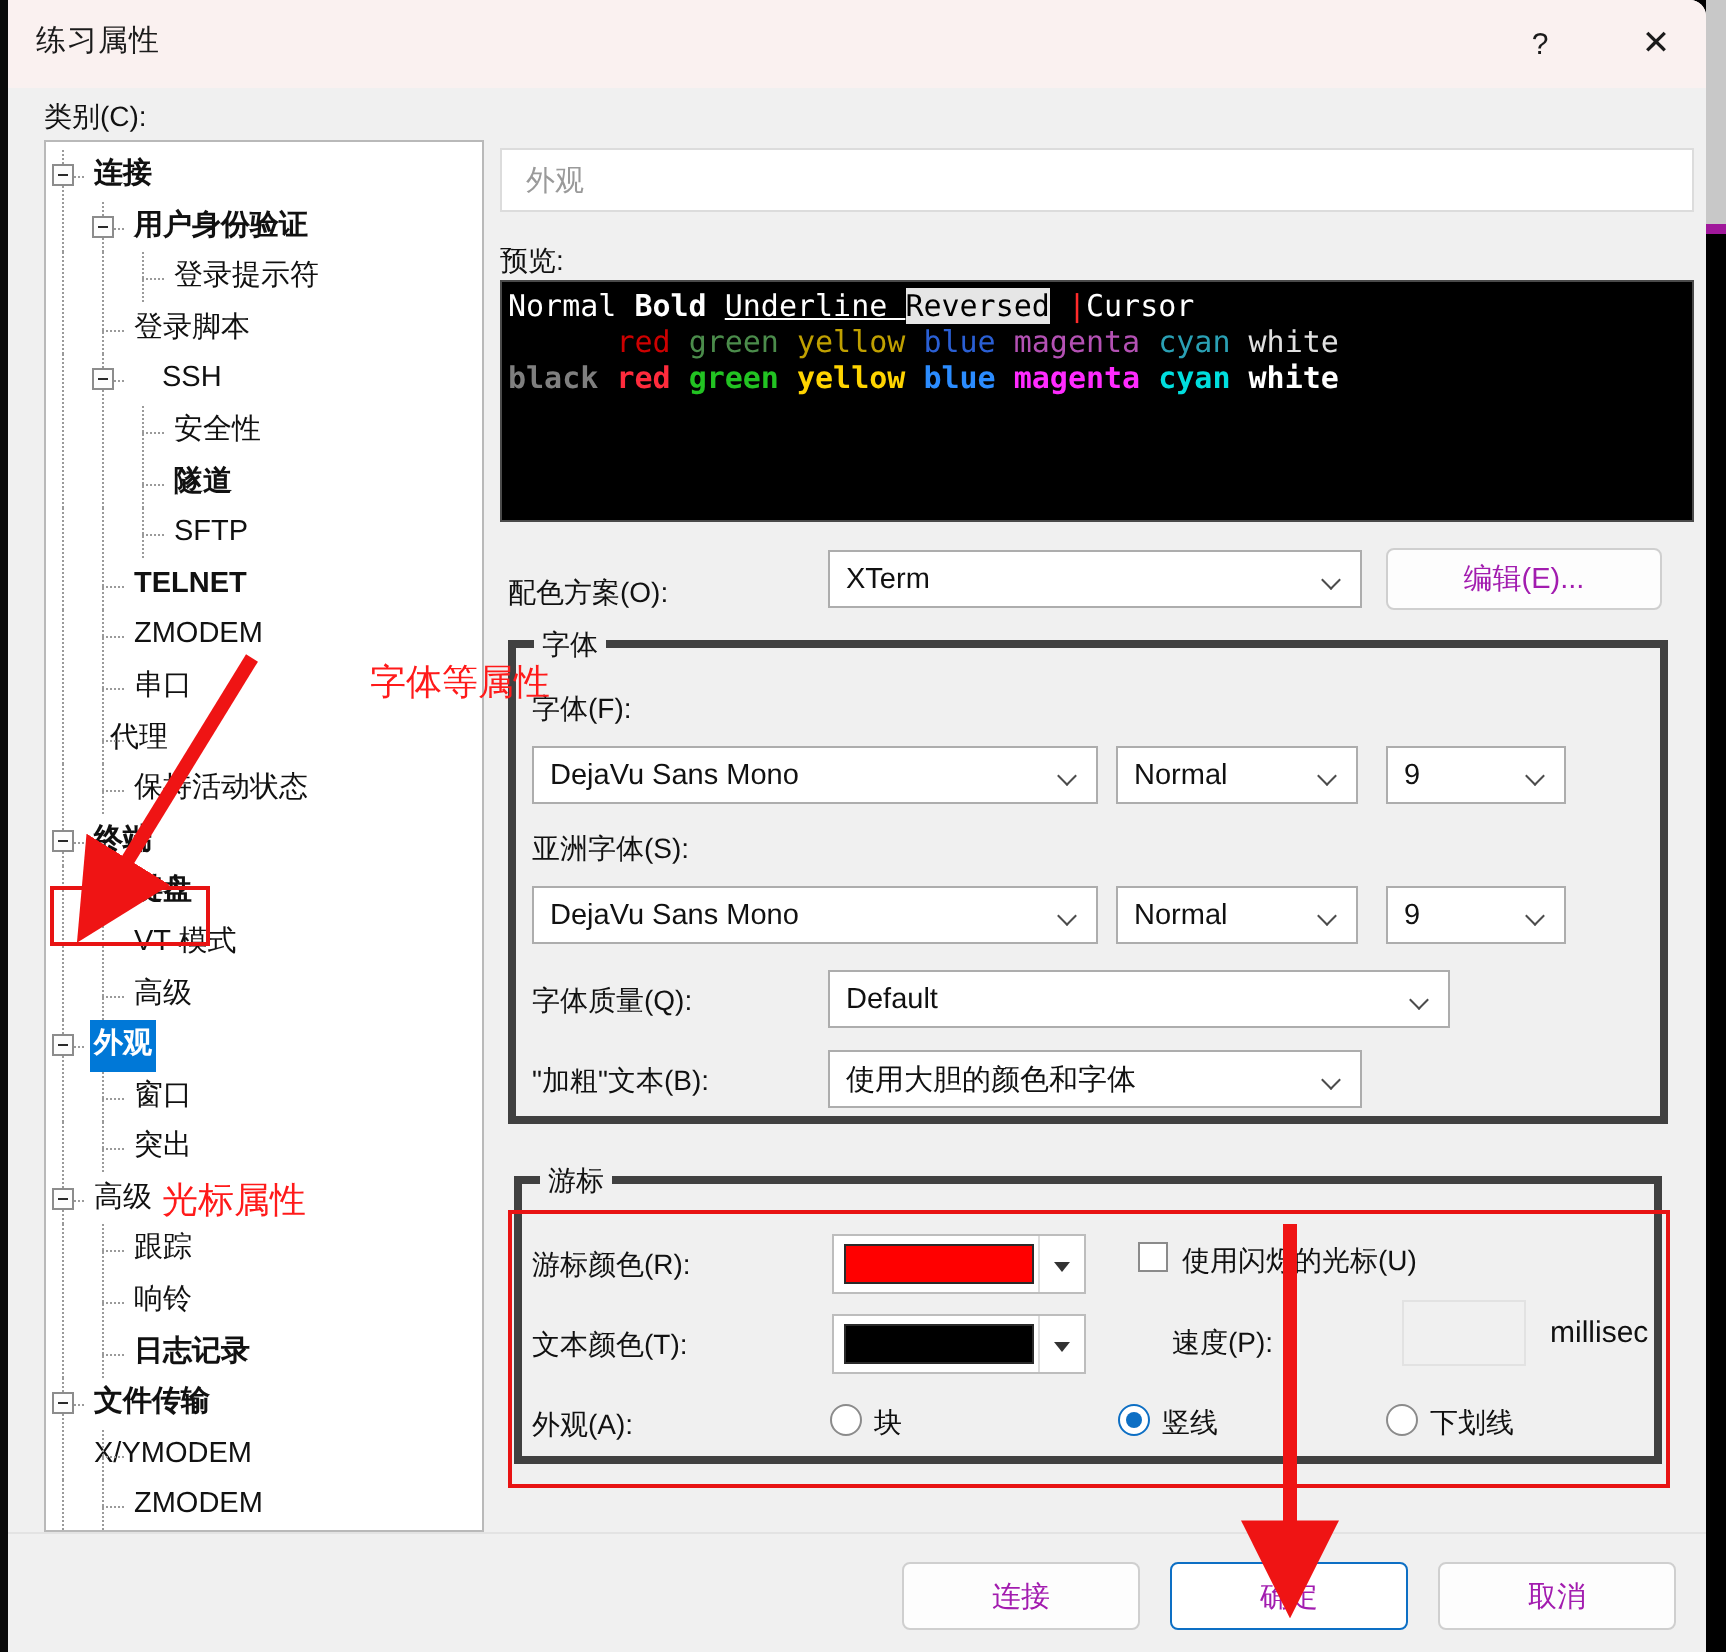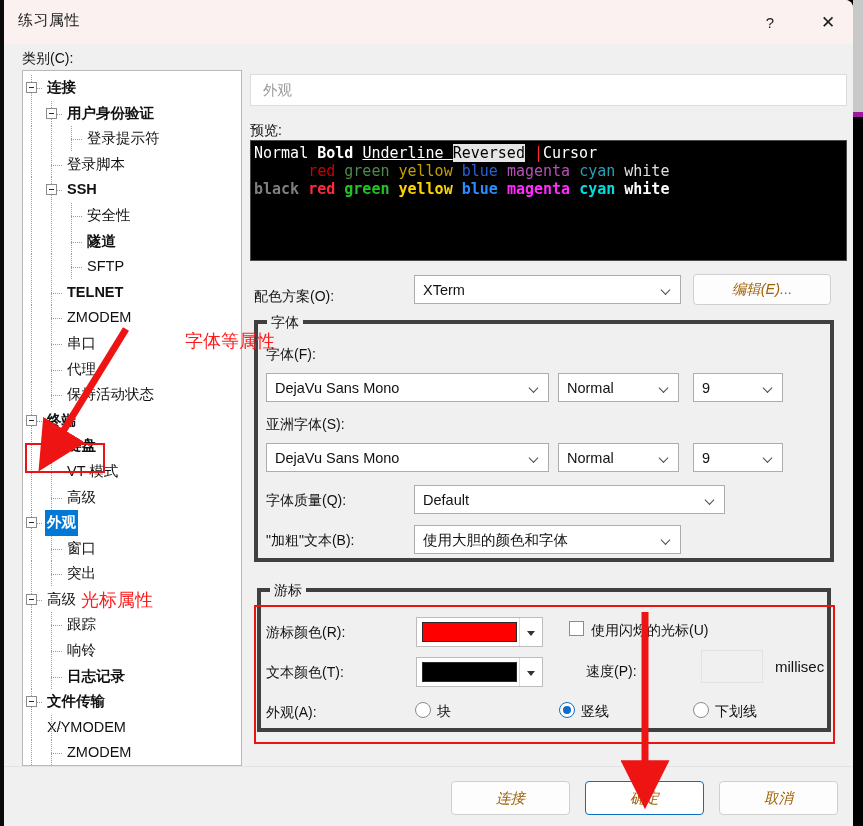--- a/index.html
+++ b/index.html
@@ -66,22 +66,22 @@
   
   .lbl-s{position:absolute;font-size:14px;color:#111;}
   .combo{position:absolute;background:#fff;border:1px solid #adadad;box-sizing:border-box;
          font-size:14.5px;color:#111;}
   .combo .val{position:absolute;left:8px;top:50%;transform:translateY(-50%);}
   .combo .chev{position:absolute;right:9px;top:50%;transform:translateY(-50%);
                width:9px;height:9px;}
   .combo .chev:before{content:"";position:absolute;left:0;top:1px;width:6px;height:6px;
       border-left:1.4px solid #4c4c4c;border-bottom:1.4px solid #4c4c4c;transform:rotate(-45deg);}
   .btn{position:absolute;background:#fdfdfd;border:1px solid #cfcfcf;border-radius:4px;
-       box-sizing:border-box;font-size:14.5px;color:#a16207;display:flex;align-items:center;
-       justify-content:center;cursor:default;font-style:italic;}
+       box-sizing:border-box;font-size:14.5px;color:#a21caf;display:flex;align-items:center;
+       justify-content:center;cursor:default;}
   .btn.focus{border:1.6px solid #0d6fc4;background:#fff;}
 
   
   .group{position:absolute;border:4px solid #404040;box-sizing:border-box;}
   .group>.gtitle{position:absolute;top:-10px;left:9px;background:#f0f0f0;padding:0 4px;
                  font-size:14px;color:#111;}
   .redbox{position:absolute;border:2.5px solid #e81313;box-sizing:border-box;}
 
   
   .swatch{position:absolute;background:#fff;border:1px solid #bdbdbd;box-sizing:border-box;}
@@ -126,28 +126,28 @@
       <div class="tb-btn tb-close">✕</div>
     </div>
 
     <div class="cat-label">类别(C):</div>
     <div class="tree">
       <div class="tree-inner" id="tree-inner">
           <div class="t-row bold"><div class="guide" style="left: 8px;"></div><div class="elbow" style="left: 8px; width: 12px;"></div><div class="toggle" style="left: 3px;"></div><span class="lbl" style="margin-left: 22px;">连接</span></div>
           <div class="t-row bold"><div class="guide" style="left: 8px;"></div><div class="guide" style="left: 28px;"></div><div class="elbow" style="left: 28px; width: 12px;"></div><div class="toggle" style="left: 23px;"></div><span class="lbl" style="margin-left: 42px;">用户身份验证</span></div>
           <div class="t-row"><div class="guide" style="left: 8px;"></div><div class="guide" style="left: 28px;"></div><div class="guide" style="left: 48px;"></div><div class="elbow" style="left: 48px; width: 12px;"></div><span class="lbl" style="margin-left: 62px;">登录提示符</span></div>
           <div class="t-row"><div class="guide" style="left: 8px;"></div><div class="guide" style="left: 28px;"></div><div class="elbow" style="left: 28px; width: 12px;"></div><span class="lbl" style="margin-left: 42px;">登录脚本</span></div>
-          <div class="t-row"><div class="guide" style="left: 8px;"></div><div class="guide" style="left: 28px;"></div><div class="elbow" style="left: 28px; width: 12px;"></div><div class="toggle" style="left: 23px;"></div><span class="lbl" style="margin-left: 42px; font-weight: bold;">SSH</span></div>
+          <div class="t-row"><div class="guide" style="left: 8px;"></div><div class="guide" style="left: 28px;"></div><div class="elbow" style="left: 28px; width: 12px;"></div><div class="toggle" style="left: 23px;"></div><span class="lbl" style="margin-left: 56px;">SSH</span></div>
           <div class="t-row"><div class="guide" style="left: 8px;"></div><div class="guide" style="left: 28px;"></div><div class="guide" style="left: 48px;"></div><div class="elbow" style="left: 48px; width: 12px;"></div><span class="lbl" style="margin-left: 62px;">安全性</span></div>
           <div class="t-row bold"><div class="guide" style="left: 8px;"></div><div class="guide" style="left: 28px;"></div><div class="guide" style="left: 48px;"></div><div class="elbow" style="left: 48px; width: 12px;"></div><span class="lbl" style="margin-left: 62px;">隧道</span></div>
           <div class="t-row"><div class="guide" style="left: 8px;"></div><div class="guide" style="left: 28px;"></div><div class="guide" style="left: 48px;"></div><div class="elbow" style="left: 48px; width: 12px;"></div><span class="lbl" style="margin-left: 62px;">SFTP</span></div>
           <div class="t-row"><div class="guide" style="left: 8px;"></div><div class="guide" style="left: 28px;"></div><div class="elbow" style="left: 28px; width: 12px;"></div><span class="lbl" style="margin-left: 42px; font-weight: bold;">TELNET</span></div>
           <div class="t-row"><div class="guide" style="left: 8px;"></div><div class="guide" style="left: 28px;"></div><div class="elbow" style="left: 28px; width: 12px;"></div><span class="lbl" style="margin-left: 42px;">ZMODEM</span></div>
           <div class="t-row"><div class="guide" style="left: 8px;"></div><div class="guide" style="left: 28px;"></div><div class="elbow" style="left: 28px; width: 12px;"></div><span class="lbl" style="margin-left: 42px;">串口</span></div>
-          <div class="t-row"><div class="guide" style="left: 8px;"></div><div class="guide" style="left: 28px;"></div><div class="elbow" style="left: 28px; width: 12px;"></div><span class="lbl" style="margin-left: 42px;">代理</span></div>
+          <div class="t-row"><div class="guide" style="left: 8px;"></div><div class="guide" style="left: 28px;"></div><div class="elbow" style="left: 28px; width: 12px;"></div><span class="lbl" style="margin-left: 30px;">代理</span></div>
           <div class="t-row"><div class="guide" style="left: 8px;"></div><div class="guide" style="left: 28px;"></div><div class="elbow" style="left: 28px; width: 12px;"></div><span class="lbl" style="margin-left: 42px;">保持活动状态</span></div>
           <div class="t-row bold"><div class="guide" style="left: 8px;"></div><div class="elbow" style="left: 8px; width: 12px;"></div><div class="toggle" style="left: 3px;"></div><span class="lbl" style="margin-left: 22px;">终端</span></div>
           <div class="t-row bold"><div class="guide" style="left: 8px;"></div><div class="guide" style="left: 28px;"></div><div class="elbow" style="left: 28px; width: 12px;"></div><span class="lbl" style="margin-left: 42px;">键盘</span></div>
           <div class="t-row"><div class="guide" style="left: 8px;"></div><div class="guide" style="left: 28px;"></div><div class="elbow" style="left: 28px; width: 12px;"></div><span class="lbl" style="margin-left: 42px;">VT 模式</span></div>
           <div class="t-row"><div class="guide" style="left: 8px;"></div><div class="guide" style="left: 28px;"></div><div class="elbow" style="left: 28px; width: 12px;"></div><span class="lbl" style="margin-left: 42px;">高级</span></div>
           <div class="t-row sel bold"><div class="guide" style="left: 8px;"></div><div class="elbow" style="left: 8px; width: 12px;"></div><div class="toggle" style="left: 3px;"></div><span class="lbl" style="margin-left: 22px;">外观</span></div>
           <div class="t-row"><div class="guide" style="left: 8px;"></div><div class="guide" style="left: 28px;"></div><div class="elbow" style="left: 28px; width: 12px;"></div><span class="lbl" style="margin-left: 42px;">窗口</span></div>
           <div class="t-row"><div class="guide" style="left: 8px;"></div><div class="guide" style="left: 28px;"></div><div class="elbow" style="left: 28px; width: 12px;"></div><span class="lbl" style="margin-left: 42px;">突出</span></div>
           <div class="t-row"><div class="guide" style="left: 8px;"></div><div class="elbow" style="left: 8px; width: 12px;"></div><div class="toggle" style="left: 3px;"></div><span class="lbl" style="margin-left: 22px;">高级</span></div>
           <div class="t-row"><div class="guide" style="left: 8px;"></div><div class="guide" style="left: 28px;"></div><div class="elbow" style="left: 28px; width: 12px;"></div><span class="lbl" style="margin-left: 42px;">跟踪</span></div>

